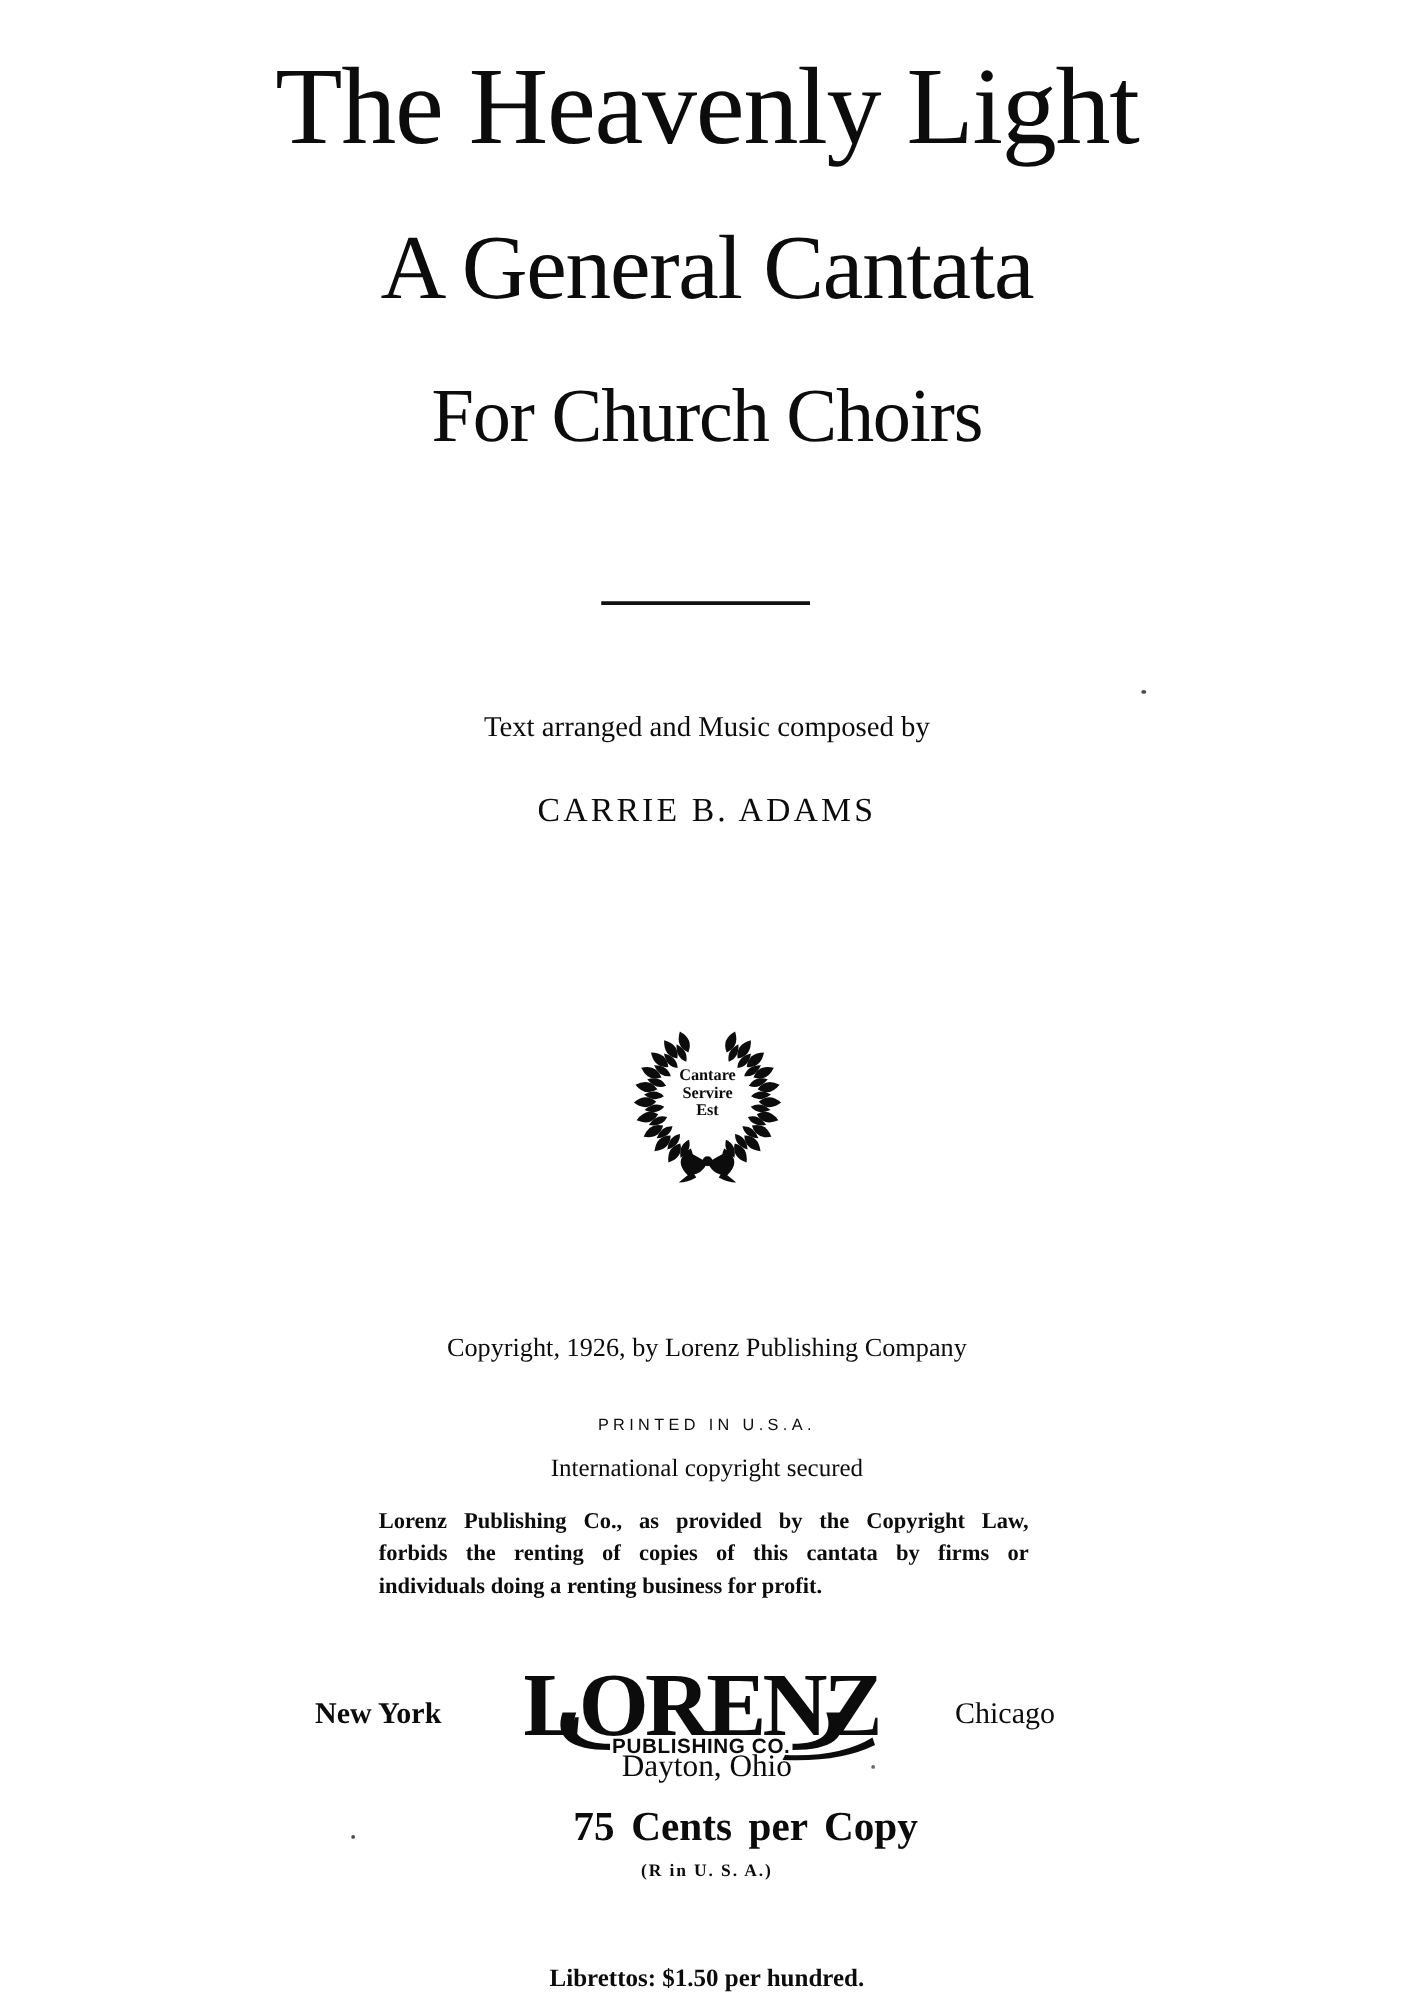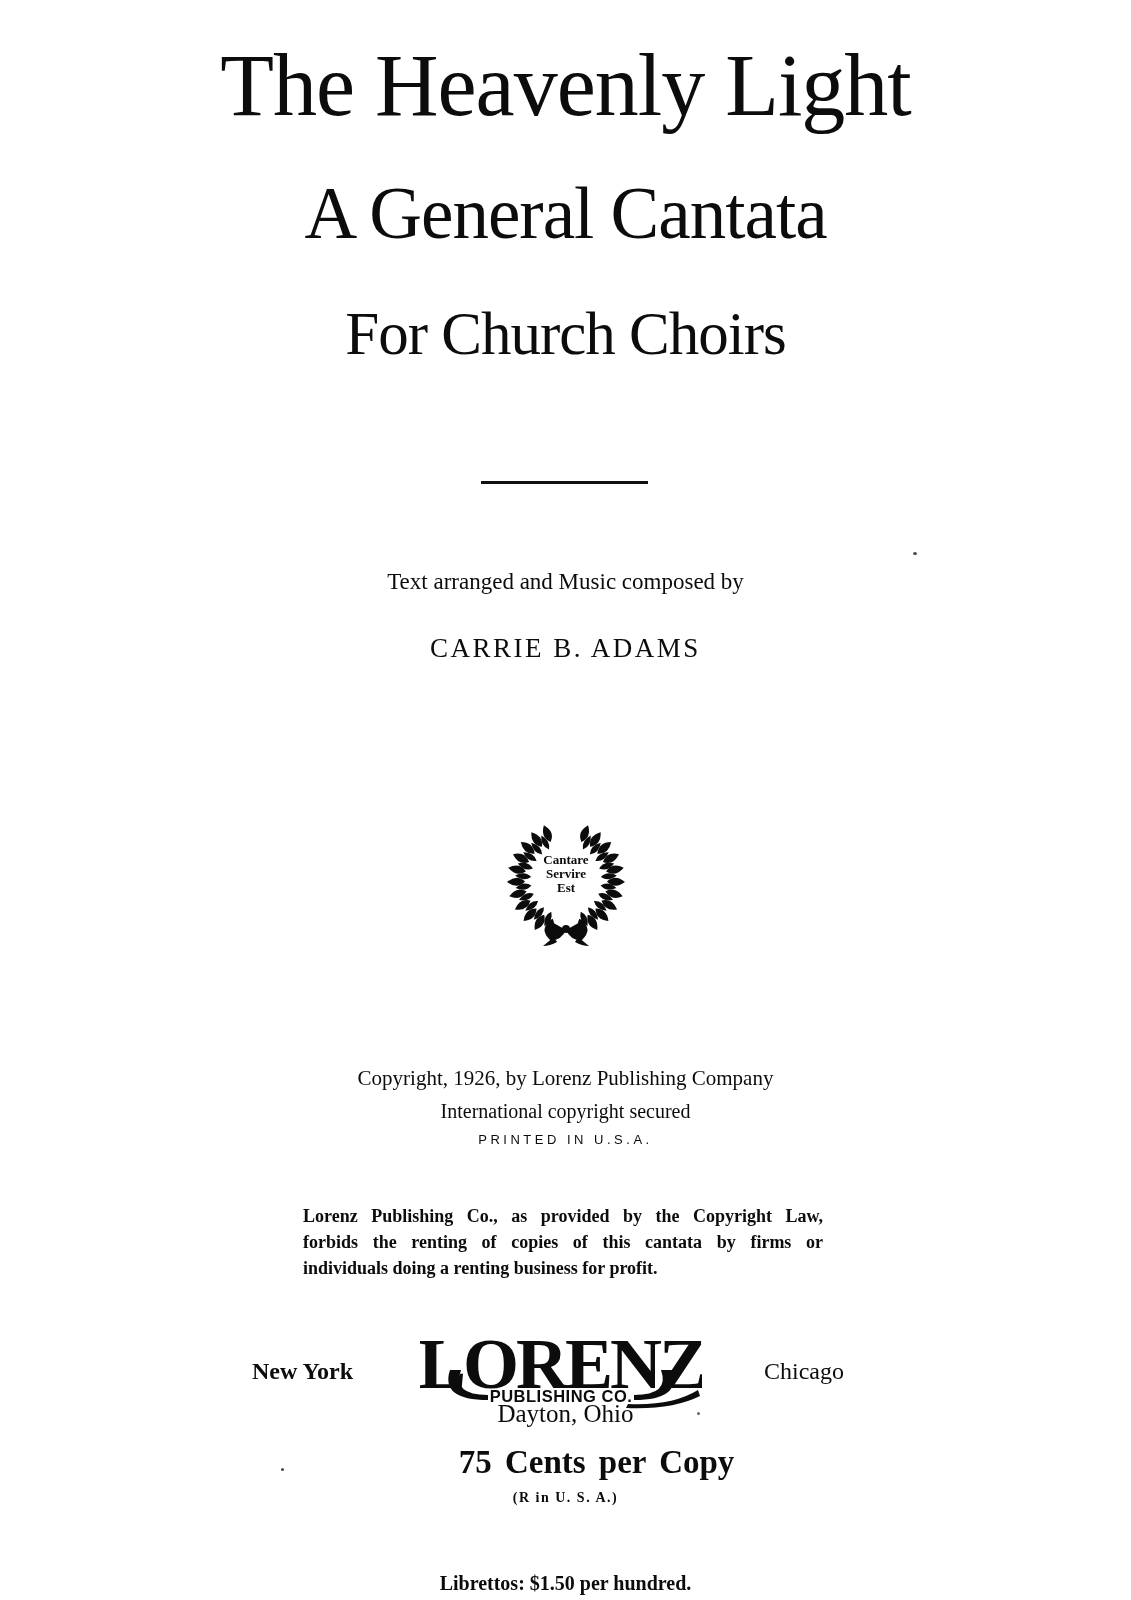--- a/index.html
+++ b/index.html
@@ -54,21 +54,21 @@
     line-height: 32px;
     letter-spacing: 2.5px;
   }
   .emblem-wrap {
     top: 818px;
     left: 500px;
     width: 132px;
     height: 132px;
   }
   .copy-line1 { top: 1066px; font-size: 21px; }
-  .copy-line2 { top: 1100px; font-size: 20px; }
+  .copy-line2 { top: 1164px; font-size: 20px; }
   .copy-line3 { top: 1132px; font-size: 13px; letter-spacing: 3.5px; font-family: "Liberation Sans", sans-serif; }
 
   .notice-block {
     top: 1203px;
     left: 303px;
     width: 520px;
     font-size: 18px;
     font-weight: bold;
     line-height: 26px;
   }

